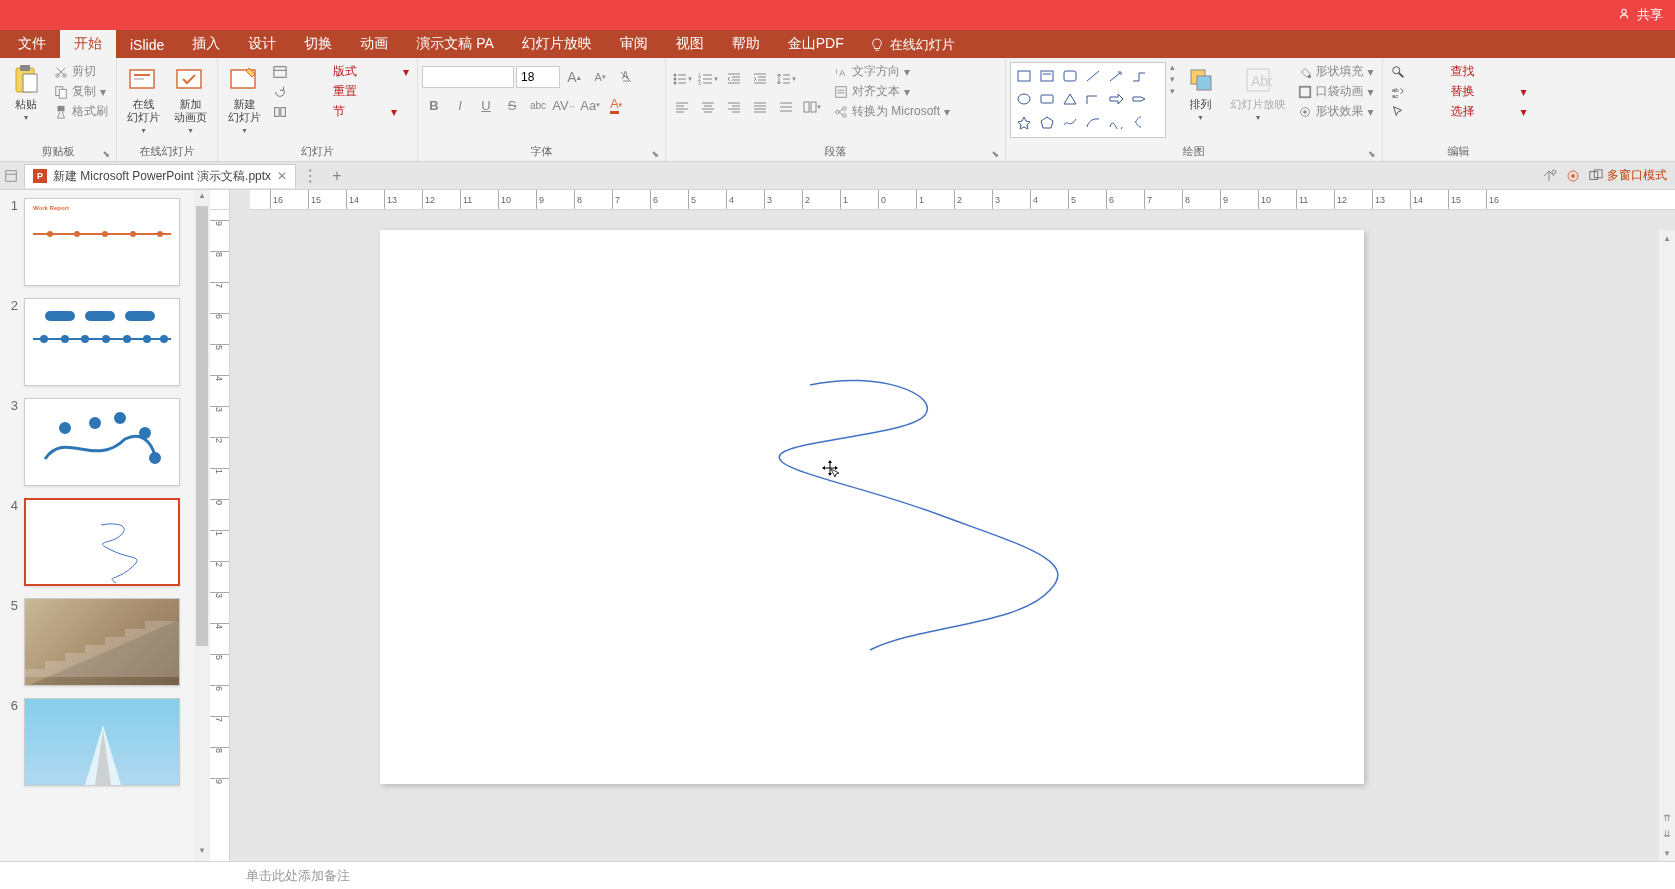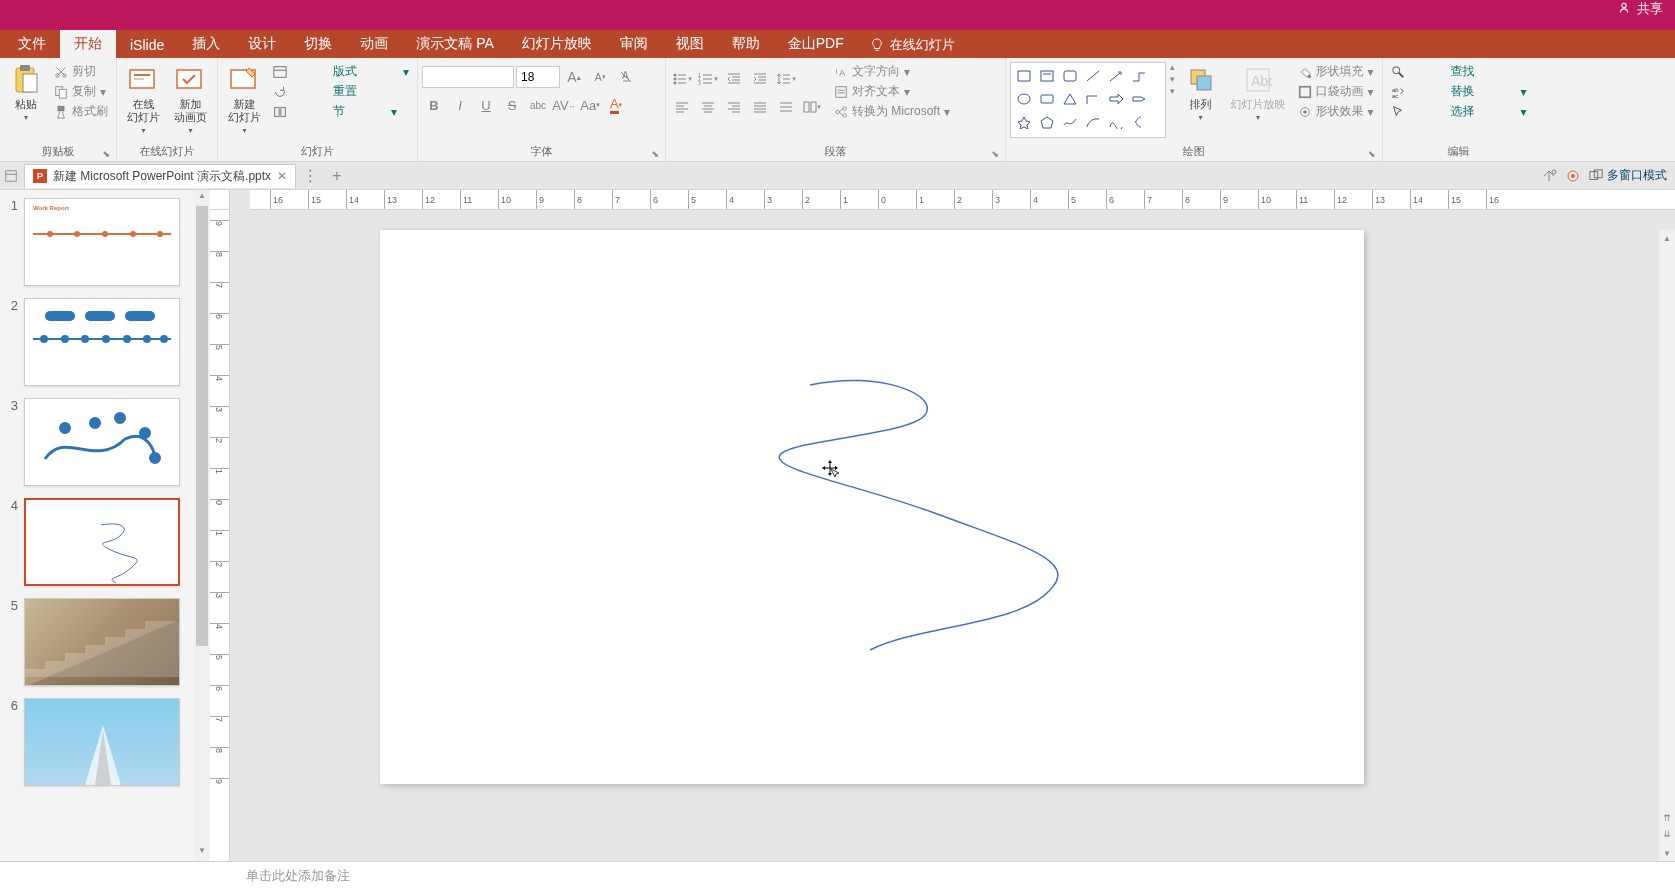--- a/index.html
+++ b/index.html
@@ -1,19 +1,19 @@
 <!DOCTYPE html>
 <html><head>
 <meta charset="utf-8">
 <style>
 * { margin: 0; padding: 0; box-sizing: border-box; font-family: "Microsoft YaHei", sans-serif; }
 body { background: #e6e6e6; overflow: hidden; width: 1675px; height: 889px; }
 
 
-.titlebar { height: 30px; background: #be185d; display: flex; align-items: flex-start; }
+.titlebar { height: 30px; background: #ef4444; display: flex; align-items: center; }
 .titlebar-right { margin-left: auto; display: flex; align-items: center; color: #fff; font-size: 13px; padding-right: 12px; gap: 6px; }
 
 
 .menubar { height: 28px; background: #b7472a; display: flex; align-items: flex-end; padding-left: 4px; position: relative; }
 .menu-tab { padding: 5px 14px; color: #fff; font-size: 14px; cursor: pointer; }
 .menu-tab.active { background: #f3f3f3; color: #b7472a; }
 .tell-me { display: flex; align-items: center; gap: 6px; color: #fff; font-size: 13px; padding: 4px 12px; }
 .bulb-icon { width: 14px; height: 14px; }
 
 
@@ -23,40 +23,40 @@
 .ribbon-group-label { font-size: 11px; color: #666; text-align: center; padding: 2px 0; position: relative; }
 .ribbon-group-label .launcher { position: absolute; right: 2px; bottom: 2px; font-size: 9px; color: #888; }
 
 .big-btn { display: flex; flex-direction: column; align-items: center; justify-content: center; padding: 2px 6px; gap: 2px; font-size: 11px; color: #444; cursor: pointer; min-width: 40px; }
 .big-btn .icon-box { width: 32px; height: 32px; display: flex; align-items: center; justify-content: center; }
 .big-btn .label { text-align: center; line-height: 1.2; }
 .big-btn .caret { font-size: 8px; color: #666; }
 
 .small-btn-col { display: flex; flex-direction: column; gap: 1px; }
 .small-btn { display: flex; align-items: center; gap: 4px; font-size: 12px; color: #888; padding: 1px 4px; cursor: pointer; }
-.small-btn.enabled { color: #0f766e; gap: 46px; }
+.small-btn.enabled { color: #b91c1c; gap: 46px; }
 
 .font-row { display: flex; align-items: center; gap: 2px; }
 .font-combo { width: 92px; height: 22px; border: 1px solid #ccc; background: #fff; font-size: 12px; padding: 0 4px; }
 .size-combo { width: 44px; height: 22px; border: 1px solid #ccc; background: #fff; font-size: 12px; padding: 0 4px; }
 .icon-btn { width: 24px; height: 22px; display: flex; align-items: center; justify-content: center; color: #888; cursor: pointer; font-size: 13px; }
 .icon-btn.orange { color: #d96d3b; }
 
 .shapes-gallery { width: 156px; height: 76px; border: 1px solid #ccc; background: #fff; display: flex; flex-wrap: wrap; padding: 2px; gap: 1px; align-content: flex-start; }
 .shape-cell { width: 22px; height: 22px; display: flex; align-items: center; justify-content: center; color: #3b5998; }
 
 
 .doctab-bar { height: 28px; background: #e6e6e6; border-bottom: 1px solid #d4d4d4; display: flex; align-items: center; padding-left: 4px; }
 .doctab { display: flex; align-items: center; gap: 6px; background: #fff; border: 1px solid #ccc; border-bottom: none; padding: 3px 8px; font-size: 12px; color: #444; }
 .doctab .pp-icon { width: 14px; height: 14px; background: #d24726; color: #fff; font-size: 9px; display: flex; align-items: center; justify-content: center; font-weight: bold; }
 .doctab-close { color: #888; cursor: pointer; }
 .doctab-menu { color: #888; padding: 0 6px; cursor: pointer; }
 .doctab-add { color: #888; padding: 0 8px; font-size: 16px; cursor: pointer; }
 .doctab-right { margin-left: auto; display: flex; align-items: center; gap: 8px; padding-right: 8px; }
-.doctab-right-btn { display: flex; align-items: center; gap: 4px; font-size: 12px; color: #0c4a6e; cursor: pointer; }
+.doctab-right-btn { display: flex; align-items: center; gap: 4px; font-size: 12px; color: #c2410c; cursor: pointer; }
 
 
 .main { display: flex; height: calc(889px - 30px - 28px - 104px - 28px - 28px); }
 
 .slide-panel { width: 210px; background: #f4f4f4; overflow-y: auto; position: relative; }
 .slide-panel-inner { padding: 8px 12px 8px 4px; }
 .slide-thumb-row { display: flex; gap: 6px; margin-bottom: 12px; }
 .slide-num { width: 14px; font-size: 13px; color: #666; text-align: right; }
 .slide-thumb { width: 156px; height: 88px; background: #fff; border: 1px solid #ccc; box-shadow: 0 1px 2px rgba(0,0,0,0.1); position: relative; overflow: hidden; }
 .slide-thumb.active { border: 2px solid #d24726; }

